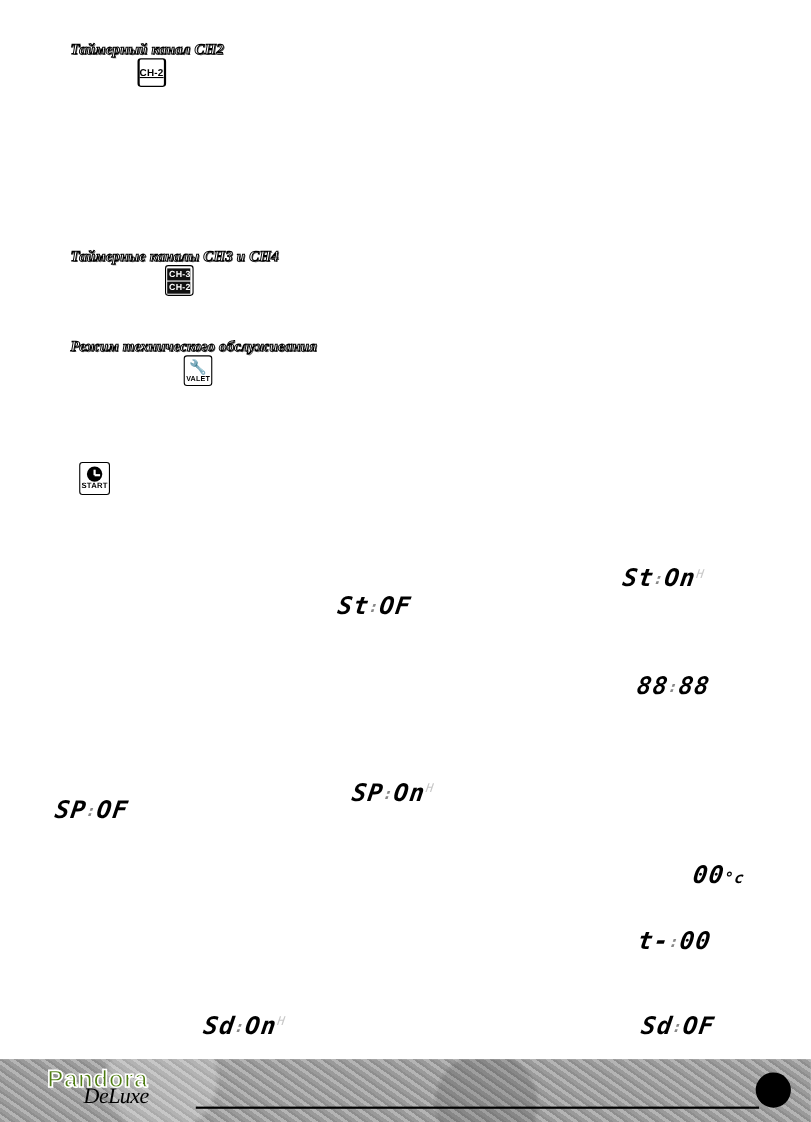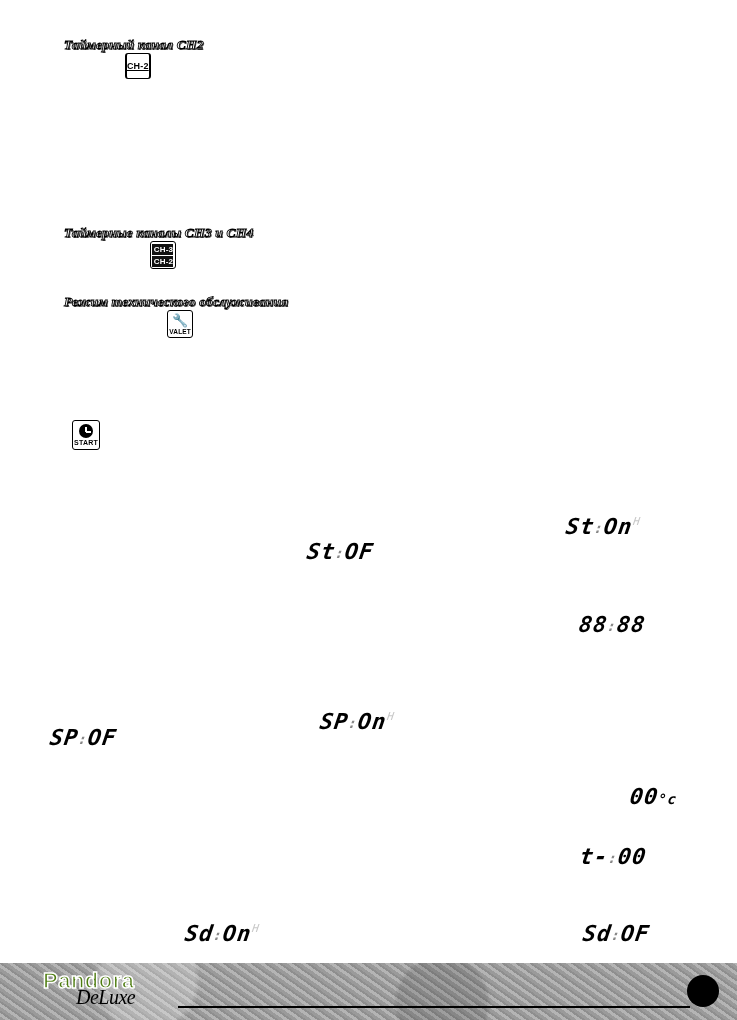--- a/index.html
+++ b/index.html
@@ -63,21 +63,21 @@
 </div>
 
 <div class="heading" style="top:209px;margin-top:16px;">
   <span>Таймерные каналы CH3 и CH4</span>
   <span class="icon-box icon-ch34">
     <span>CH-3</span>
     <span>CH-2</span>
   </span>
 </div>
 
-<div class="heading" style="top:294px;">
+<div class="heading" style="top:307px;">
   <span>Режим технического обслуживания</span>
   <span class="icon-box icon-valet">
     <span class="wrench">🔧</span>
     <span>VALET</span>
   </span>
 </div>
 
 <div class="heading" style="top:420px;">
   <span class="icon-box icon-start">
     <span class="clock"></span>

